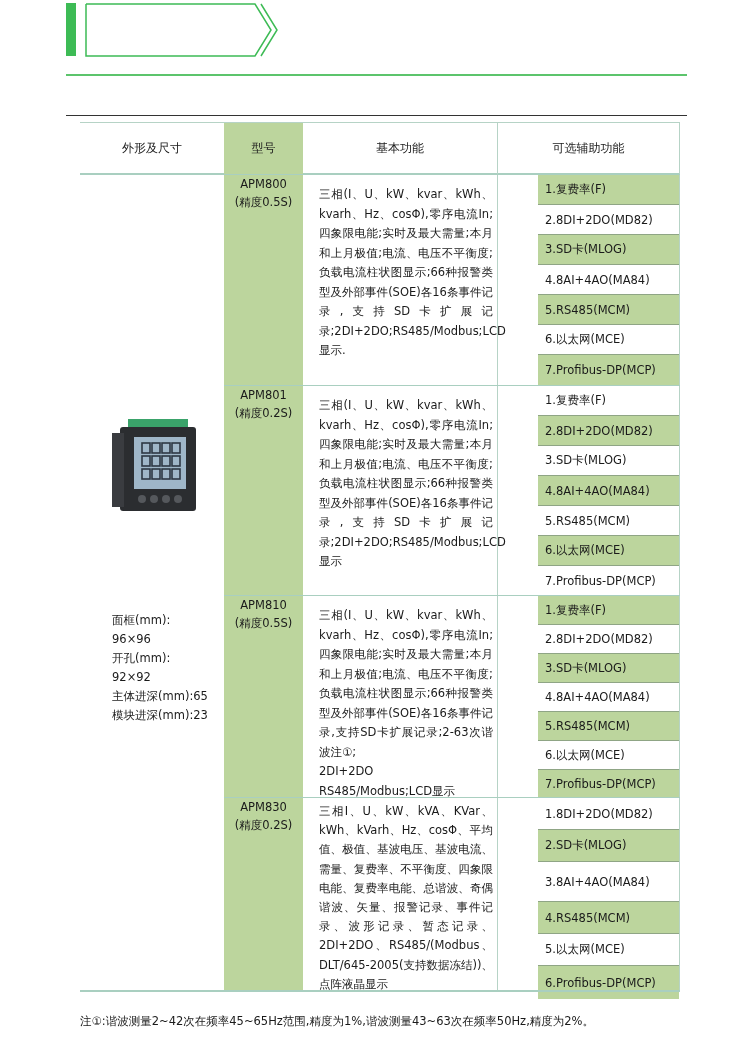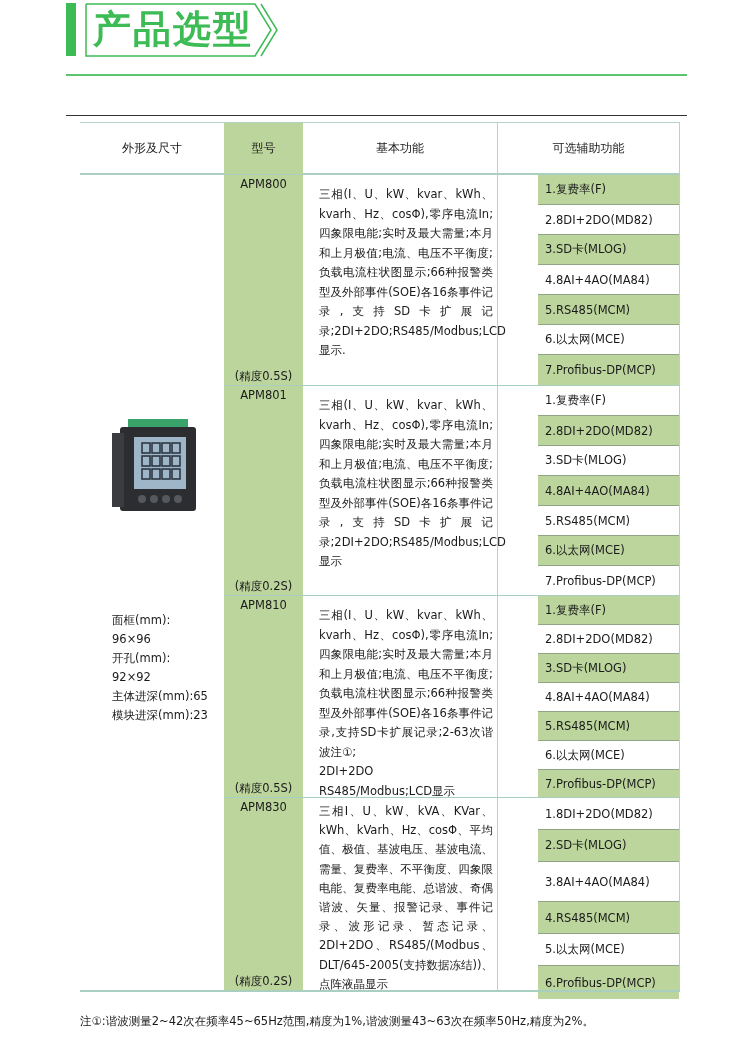--- a/index.html
+++ b/index.html
@@ -20,42 +20,41 @@
   .c1 { left: 0; width: 144px; }
   .c2 { left: 144px; width: 79px; background: #bcd59d; }
   .c3 { left: 223px; width: 194px; }
   .c4 { left: 417px; width: 183px; border-left: 1px solid #b6d3c6; border-right: 1px solid #b6d3c6; }
 
   .col1 { position: absolute; left: 0; top: 53px; width: 144px; height: 815px; }
   .product-img { position: absolute; left: 26px; top: 240px; width: 100px; height: 100px; }
   .dims { position: absolute; left: 32px; top: 436px; font-size: 11.5px; line-height: 19px; }
 
   .group { position: absolute; left: 144px; width: 456px; border-top: 1px solid #a9cfc0; }
-  .g-model { position: absolute; left: 0; top: 0; width: 79px; height: 100%; background: #bcd59d; display: flex; flex-direction: column; align-items: center; justify-content: space-between; font-size: 11.5px; line-height: 18px; gap: 7px; }
+  .g-model { position: absolute; left: 0; top: 0; width: 79px; height: 100%; background: #bcd59d; display: flex; flex-direction: column; align-items: center; justify-content: flex-start; font-size: 11.5px; line-height: 18px; }
   .g-func { position: absolute; left: 79px; top: 0; width: 194px; height: 100%; padding: 10px 4px 0 16px; font-size: 11.5px; line-height: 19.5px; text-align: justify; }
   .g-opts { position: absolute; left: 273px; top: 0; width: 183px; height: 100%; border-left: 1px solid #b6d3c6; border-right: 1px solid #b6d3c6; }
   .opt { display: flex; align-items: center; padding-left: 7px; font-size: 11.5px; border-bottom: 1px solid #8fa585; margin-left: 40px; }
   .opt.g { background: #bcd59d; }
   .opt.w { background: #ffffff; }
   .opt:last-child { border-bottom: none; }
 
   .tbl-bottom { position: absolute; left: 0; top: 868px; width: 600px; height: 2px; background: #a9cfc0; }
 
   .footnote { position: absolute; left: 80px; top: 1014px; font-size: 11.5px; white-space: nowrap; }
 </style>
 </head>
 <body>
 
 <div class="title-bar"></div>
 <div class="title-box">
   <svg width="195" height="54" viewBox="0 0 195 54">
     <polyline points="1,1 170,1 186,27 170,53 1,53 1,1" fill="none" stroke="#3dbb55" stroke-width="1.5"></polyline>
     <polyline points="176,1 192,27 176,53" fill="none" stroke="#3dbb55" stroke-width="1.5"></polyline>
   </svg>
-  <div class="title-text">产品选型</div>
 </div>
 <div class="green-rule"></div>
 <div class="dark-rule"></div>
 
 <div class="tbl">
   <div class="hdr">
     <div class="c c2">型号</div>
     <div class="c c1">外形及尺寸</div>
     <div class="c c3">基本功能</div>
     <div class="c c4">可选辅助功能</div>

